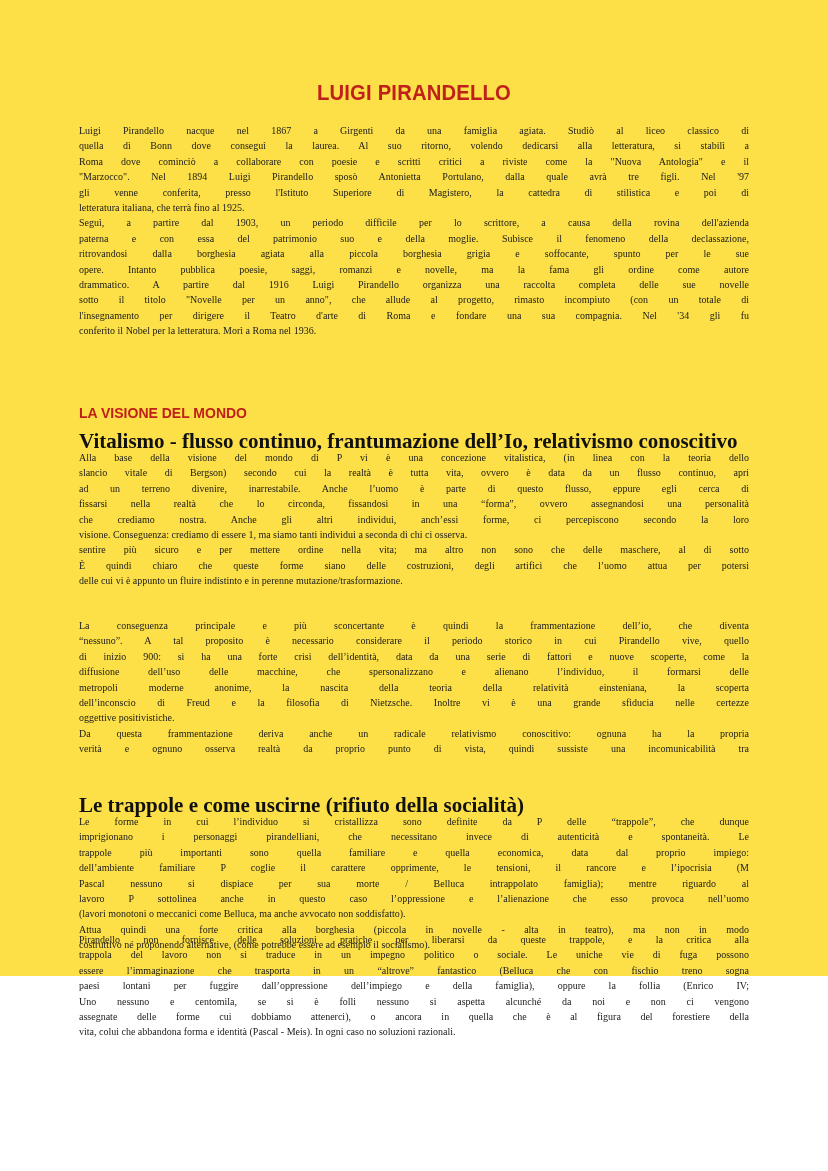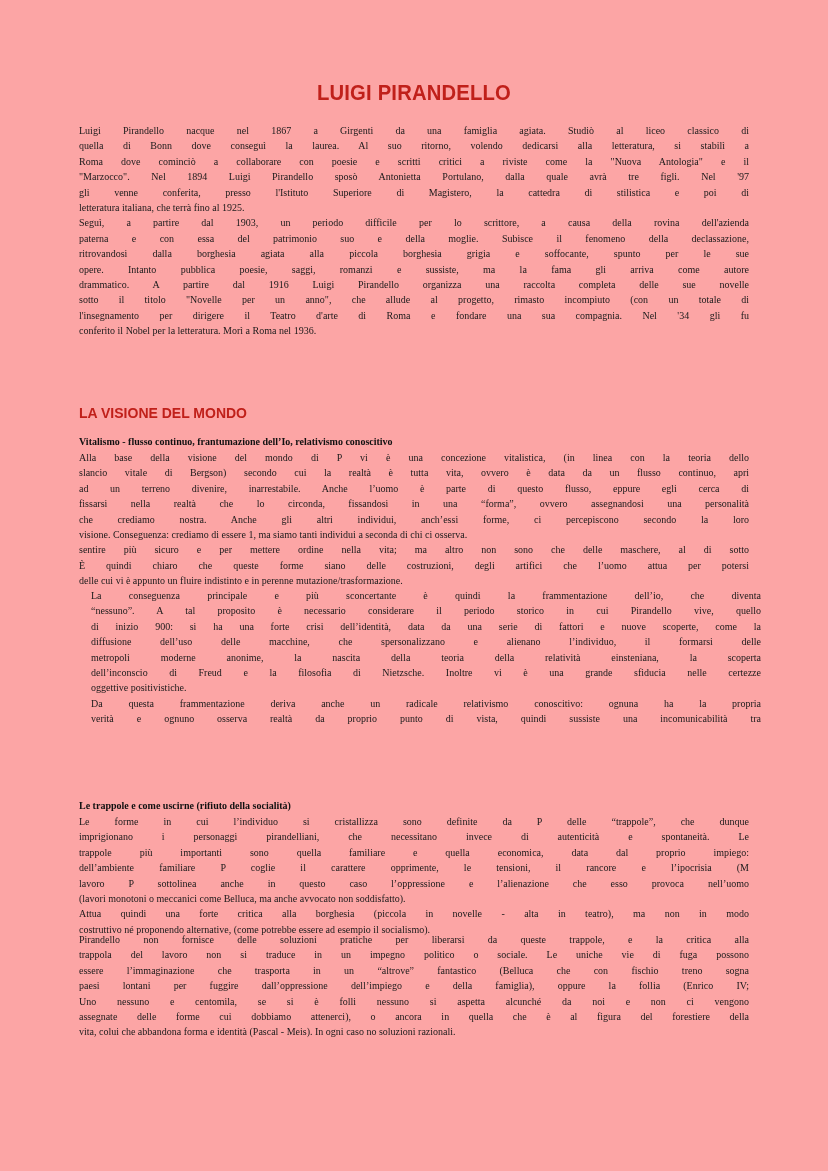--- a/index.html
+++ b/index.html
@@ -1,19 +1,19 @@
 <!DOCTYPE html>
 <html><head>
   <meta charset="utf-8">
   <style>
     html, body { margin: 0; padding: 0; background: #ffffff; }
     body { width: 828px; height: 1171px; overflow: hidden; position: relative; }
     .page {
-      position: absolute; left: 0; top: 0; width: 828px; height: 1171px;
-      background: #fca5a5;
+      position: absolute; left: 0; top: 0; width: 828px; height: 976px;
+      background: #fde047;
     }
     .title {
       position: absolute; left: 0; width: 828px; top: 80px;
       text-align: center; color: #c0201a;
       font-family: "Liberation Sans", sans-serif; font-weight: bold;
       font-size: 22px; letter-spacing: 0.2px;
       transform: scaleX(0.92);
     }
     .block { position: absolute; left: 79px; width: 670px; }
     .line {
@@ -23,42 +23,42 @@
       overflow: visible;
     }
     .line.last { text-align-last: left; }
     .section-title {
       position: absolute; left: 79px; top: 405px;
       font-family: "Liberation Sans", sans-serif; font-weight: bold;
       font-size: 14px; color: #c0201a;
     }
     .sub {
       font-family: "Liberation Serif", serif; font-weight: bold;
-      font-size: 10px; color: #111; height: 17px; line-height: 17px;
+      font-size: 21px; color: #111; height: 17px; line-height: 17px;
       white-space: nowrap;
     }
   </style>
 </head>
 <body>
 
 <div class="page">
 
   <div class="title">LUIGI PIRANDELLO</div>
 
   <div class="block" style="top:123px;">
     <div class="line">Luigi Pirandello nacque nel 1867 a Girgenti da una famiglia agiata. Studiò al liceo classico di</div>
     <div class="line">quella di Bonn dove conseguì la laurea. Al suo ritorno, volendo dedicarsi alla letteratura, si stabilì a</div>
     <div class="line">Roma dove cominciò a collaborare con poesie e scritti critici a riviste come la "Nuova Antologia" e il</div>
     <div class="line">"Marzocco". Nel 1894 Luigi Pirandello sposò Antonietta Portulano, dalla quale avrà tre figli. Nel '97</div>
     <div class="line">gli venne conferita, presso l'Istituto Superiore di Magistero, la cattedra di stilistica e poi di</div>
     <div class="line last">letteratura italiana, che terrà fino al 1925.</div>
     <div class="line">Seguì, a partire dal 1903, un periodo difficile per lo scrittore, a causa della rovina dell'azienda</div>
     <div class="line">paterna e con essa del patrimonio suo e della moglie. Subisce il fenomeno della declassazione,</div>
     <div class="line">ritrovandosi dalla borghesia agiata alla piccola borghesia grigia e soffocante, spunto per le sue</div>
-    <div class="line">opere. Intanto pubblica poesie, saggi, romanzi e sussiste, ma la fama gli arriva come autore</div>
+    <div class="line">opere. Intanto pubblica poesie, saggi, romanzi e novelle, ma la fama gli ordine come autore</div>
     <div class="line">drammatico. A partire dal 1916 Luigi Pirandello organizza una raccolta completa delle sue novelle</div>
     <div class="line">sotto il titolo "Novelle per un anno", che allude al progetto, rimasto incompiuto (con un totale di</div>
     <div class="line">l'insegnamento per dirigere il Teatro d'arte di Roma e fondare una sua compagnia. Nel '34 gli fu</div>
     <div class="line last">conferito il Nobel per la letteratura. Morì a Roma nel 1936.</div>
   </div>
 
   <div class="section-title">LA VISIONE DEL MONDO</div>
 
   <div class="block" style="top:433px;">
     <div class="sub">Vitalismo - flusso continuo,  frantumazione dell’Io, relativismo conoscitivo</div>
@@ -66,38 +66,39 @@
     <div class="line">slancio vitale di Bergson) secondo cui la realtà è tutta vita, ovvero è data da un flusso continuo, apri</div>
     <div class="line">ad un terreno divenire, inarrestabile. Anche l’uomo è parte di questo flusso, eppure egli cerca di</div>
     <div class="line">fissarsi nella realtà che lo circonda, fissandosi in una “forma”, ovvero assegnandosi una personalità</div>
     <div class="line">che crediamo nostra. Anche gli altri individui, anch’essi forme, ci percepiscono secondo la loro</div>
     <div class="line last">visione. Conseguenza: crediamo di essere 1, ma siamo tanti individui a seconda di chi ci osserva.</div>
     <div class="line">sentire più sicuro e per mettere ordine nella vita; ma altro non sono che delle maschere, al di sotto</div>
     <div class="line">È quindi chiaro che queste forme siano delle costruzioni, degli artifici che l’uomo attua per potersi</div>
     <div class="line last">delle cui vi è appunto un fluire indistinto e in perenne mutazione/trasformazione.</div>
   </div>
 
-  <div class="block" style="top:588px;margin-left:12px;">
+  <div class="block" style="top:618px;">
     <div class="line">La conseguenza principale e più sconcertante è quindi la frammentazione dell’io, che diventa</div>
     <div class="line">“nessuno”. A tal proposito è necessario considerare il periodo storico in cui Pirandello vive, quello</div>
     <div class="line">di inizio 900: si ha una forte crisi dell’identità, data da una serie di fattori e nuove scoperte, come la</div>
     <div class="line">diffusione dell’uso delle macchine, che spersonalizzano e alienano l’individuo, il formarsi delle</div>
     <div class="line">metropoli moderne anonime, la nascita della teoria della relatività einsteniana, la scoperta</div>
     <div class="line">dell’inconscio di Freud e la filosofia di Nietzsche. Inoltre vi è una grande sfiducia nelle certezze</div>
     <div class="line last">oggettive positivistiche.</div>
     <div class="line">Da questa frammentazione deriva anche un radicale relativismo conoscitivo: ognuna ha la propria</div>
     <div class="line">verità e ognuno osserva realtà da proprio punto di vista, quindi sussiste una incomunicabilità tra</div>
   </div>
 
   <div class="block" style="top:797px;">
     <div class="sub">Le trappole e come uscirne (rifiuto della socialità)</div>
     <div class="line">Le forme in cui l’individuo si cristallizza sono definite da P delle “trappole”, che dunque</div>
     <div class="line">imprigionano i personaggi pirandelliani, che necessitano invece di autenticità e spontaneità. Le</div>
     <div class="line">trappole più importanti sono quella familiare e quella economica, data dal proprio impiego:</div>
     <div class="line">dell’ambiente familiare P coglie il carattere opprimente, le tensioni, il rancore e l’ipocrisia (M</div>
+    <div class="line">Pascal nessuno si dispiace per sua morte / Belluca intrappolato famiglia); mentre riguardo al</div>
     <div class="line">lavoro P sottolinea anche in questo caso l’oppressione e l’alienazione che esso provoca nell’uomo</div>
     <div class="line last">(lavori monotoni o meccanici come Belluca, ma anche avvocato non soddisfatto).</div>
     <div class="line">Attua quindi una forte critica alla borghesia (piccola in novelle - alta in teatro), ma non in modo</div>
     <div class="line last">costruttivo né proponendo alternative, (come potrebbe essere ad esempio il socialismo).</div>
   </div>
 
   <div class="block" style="top:932px;">
     <div class="line">Pirandello non fornisce delle soluzioni pratiche per liberarsi da queste trappole, e la critica alla</div>
     <div class="line">trappola del lavoro non si traduce in un impegno politico o sociale. Le uniche vie di fuga possono</div>
     <div class="line">essere l’immaginazione che trasporta in un “altrove” fantastico (Belluca che con fischio treno sogna</div>

